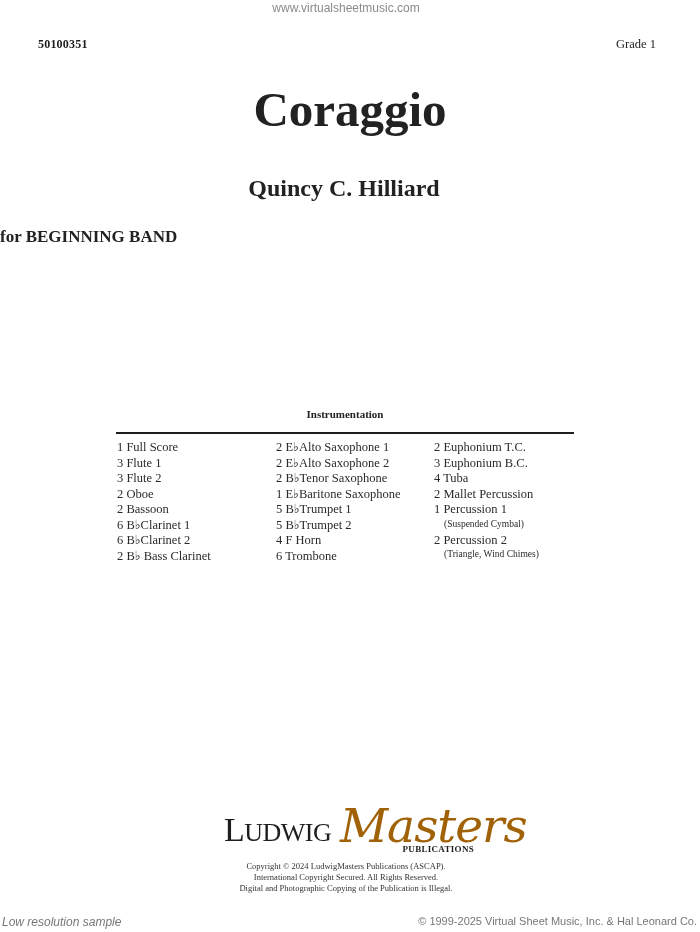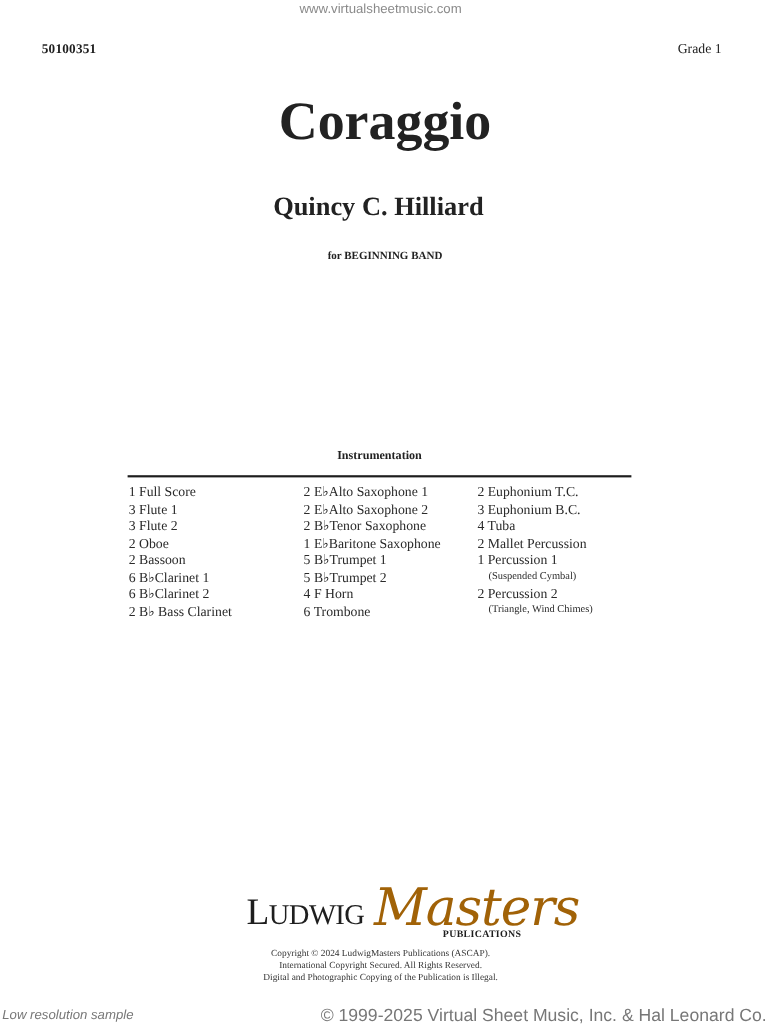--- a/index.html
+++ b/index.html
@@ -47,22 +47,21 @@
     .composer {
       top: 173px; left: 0; width: 688px;
       text-align: center;
       font-size: 24px;
       font-weight: bold;
       line-height: 30px;
       color: #222;
     }
     .ensemble {
       top: 227px; left: 0; width: 700px;
-      text-align: center;
-      font-size: 10px;
+      font-size: 17px;
       font-weight: bold;
       color: #222;
     }
     .instr-heading {
       top: 408px; left: 116px; width: 458px;
       text-align: center;
       font-size: 11px;
       font-weight: bold;
       color: #222;
     }
@@ -129,21 +128,21 @@
     .footer-left {
       left: 2px; top: 915px;
       font-family: "Liberation Sans", sans-serif;
       font-style: italic;
       font-size: 12px;
       color: #777;
     }
     .footer-right {
       right: 3px; top: 915px;
       font-family: "Liberation Sans", sans-serif;
-      font-size: 16px;
+      font-size: 11px;
       color: #777;
       margin-left: 48px;
     }
   </style>
 </head>
 <body>
 
 <div class="abs watermark-url">www.virtualsheetmusic.com</div>
 
 <div class="abs catalog-number">50100351</div>

